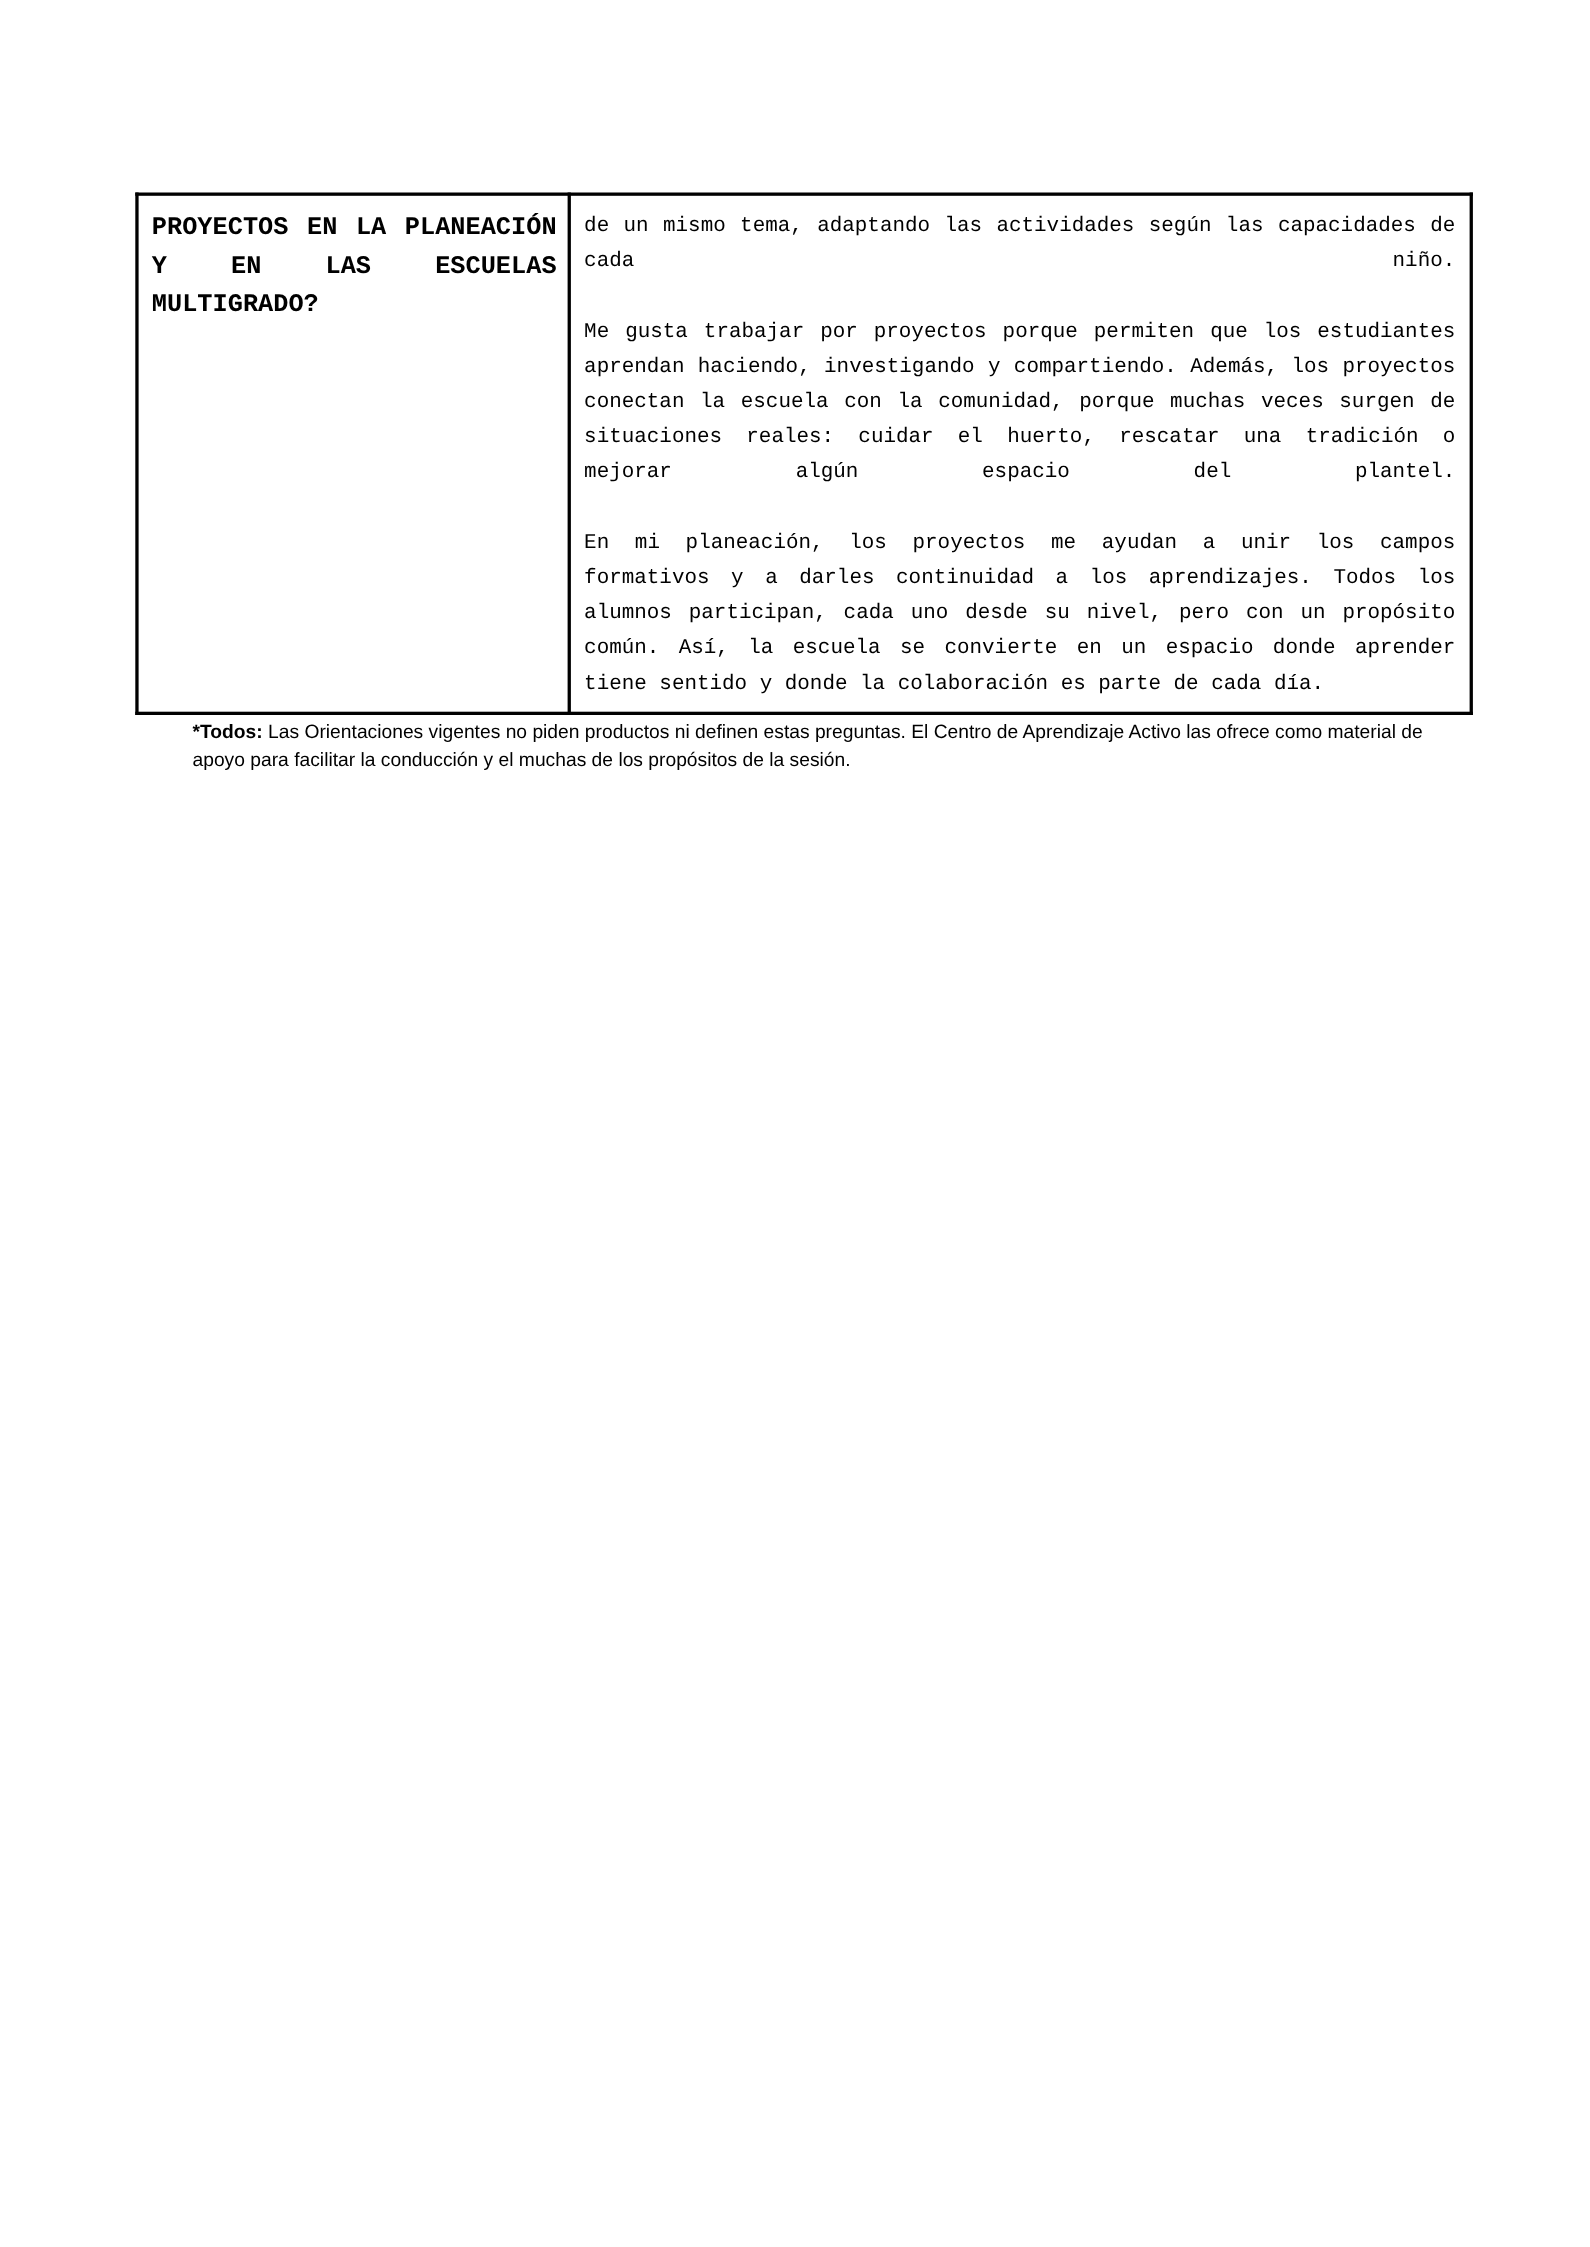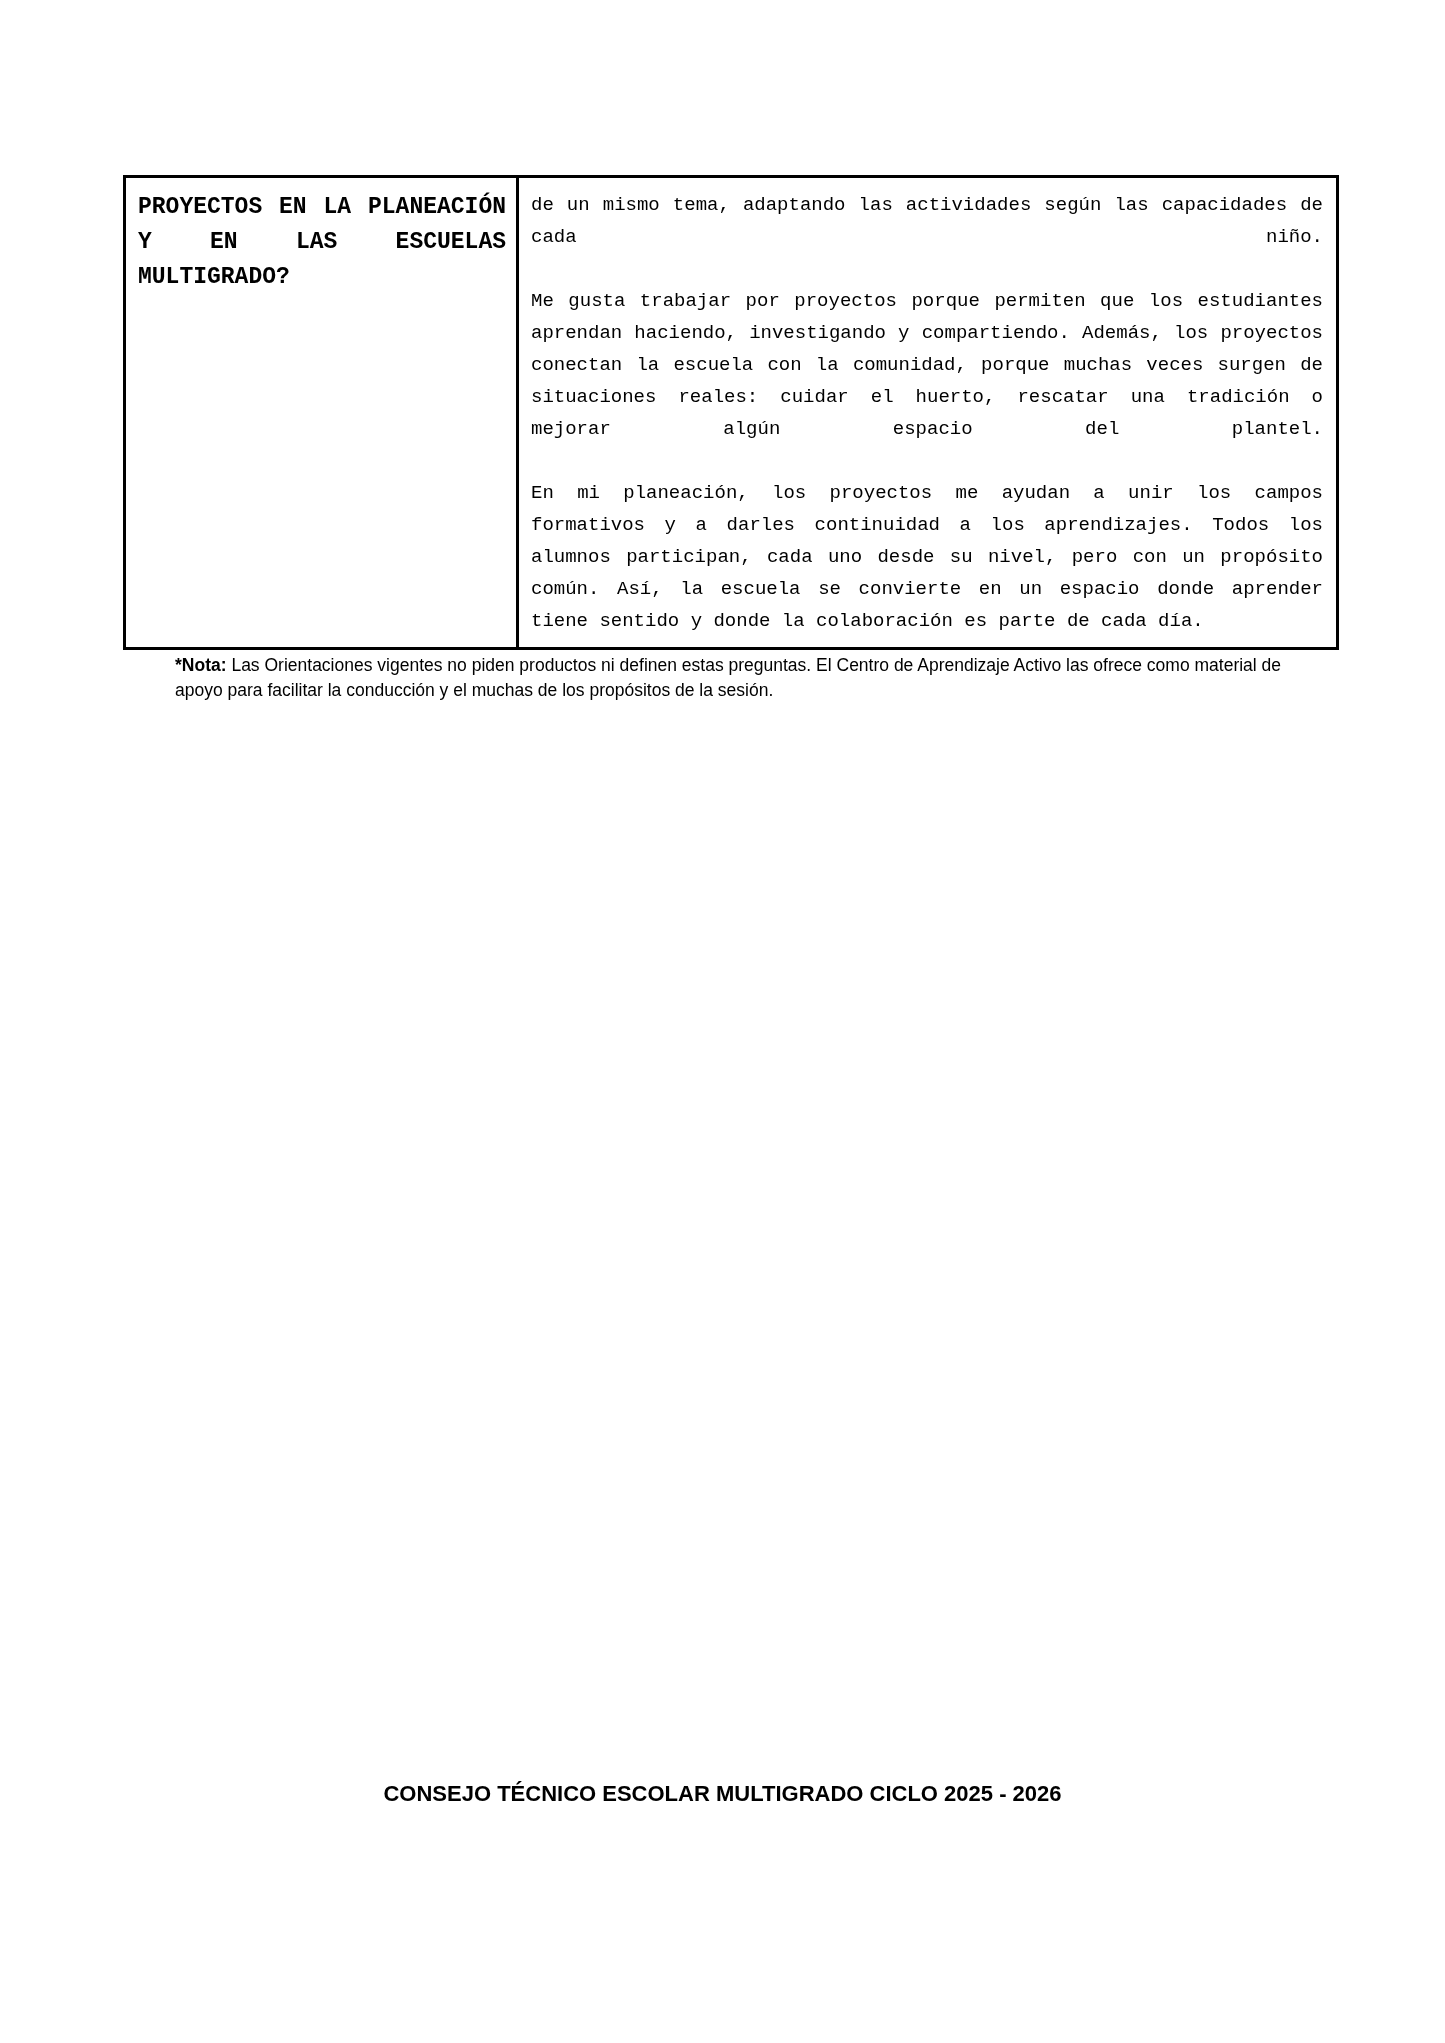--- a/index.html
+++ b/index.html
@@ -23,17 +23,16 @@
     <td class="c1">PROYECTOS EN LA PLANEACIÓN Y EN LAS ESCUELAS MULTIGRADO?</td>
     <td class="c2">
       <p>de un mismo tema, adaptando las actividades según las capacidades de cada niño.</p>
       <p>Me gusta trabajar por proyectos porque permiten que los estudiantes aprendan haciendo, investigando y compartiendo. Además, los proyectos conectan la escuela con la comunidad, porque muchas veces surgen de situaciones reales: cuidar el huerto, rescatar una tradición o mejorar algún espacio del plantel.</p>
       <p class="last">En mi planeación, los proyectos me ayudan a unir los campos formativos y a darles continuidad a los aprendizajes. Todos los alumnos participan, cada uno desde su nivel, pero con un propósito común. Así, la escuela se convierte en un espacio donde aprender tiene sentido y donde la colaboración es parte de cada día.</p>
     </td>
   </tr>
 </tbody>
   </table>
 
-<div class="note"><b>*Nota:</b><span> Las Orientaciones vigentes no piden productos ni definen estas preguntas. El Centro de Aprendizaje Activo las ofrece como material de apoyo para facilitar la conducción y el muchas de los propósitos de la sesión.</span></div>
+<div class="note"><b>*Todos:</b><span> Las Orientaciones vigentes no piden productos ni definen estas preguntas. El Centro de Aprendizaje Activo las ofrece como material de apoyo para facilitar la conducción y el muchas de los propósitos de la sesión.</span></div>
 
 <div class="footer">
-  <div>CONSEJO TÉCNICO ESCOLAR MULTIGRADO CICLO 2025 - 2026</div>
 </div>
 
 </body></html>

